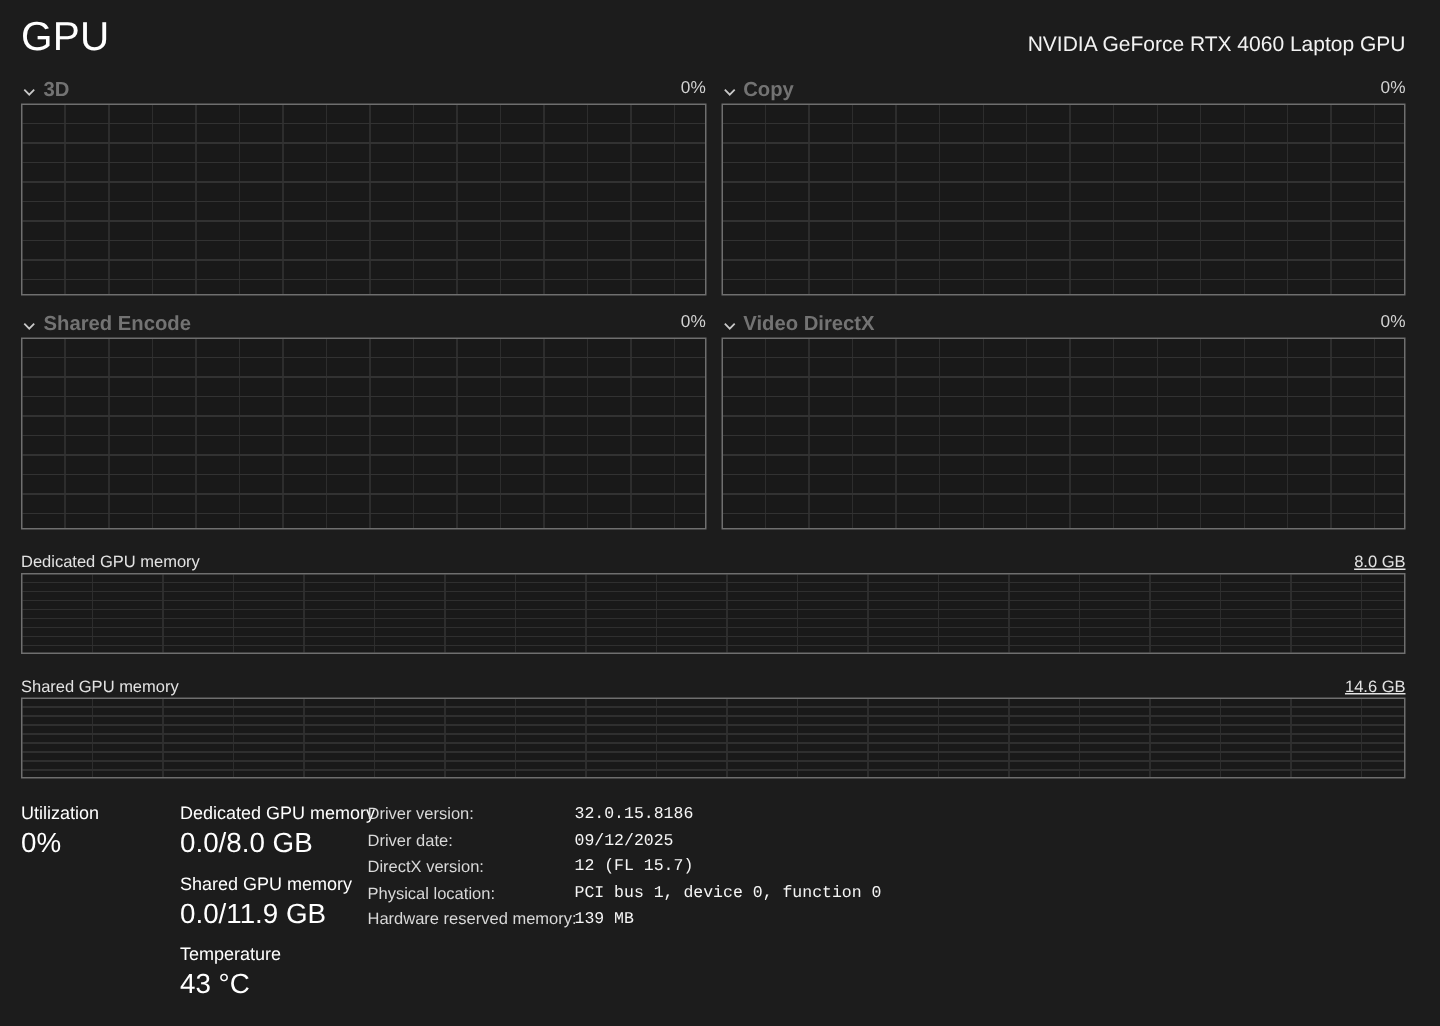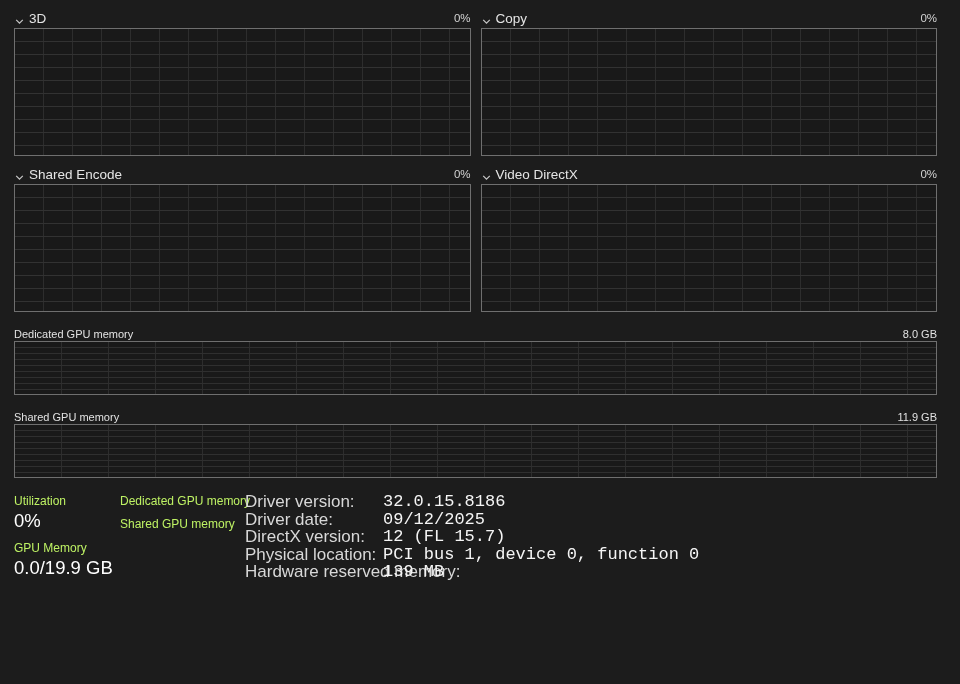--- a/index.html
+++ b/index.html
@@ -51,23 +51,24 @@
     margin-top: 8px;
     height: 20px;
   }
   .chevron {
     width: 11px; height: 11px;
     display: inline-block;
     flex: 0 0 auto;
   }
   .chart-label {
     font-size: 13.5px;
-    color: #e5e5e5;
+    color: #737373;
     margin-left: 4px;
     white-space: nowrap;
+    font-weight: bold;
   }
   .chart-percent {
     margin-left: auto;
     font-size: 11.5px;
     color: #d2d2d2;
   }
 
   .chart-canvas {
     border: 1px solid #6f6f6f;
     background-color: #191919;
@@ -81,68 +82,72 @@
 
   
   .mem-header {
     display: flex;
     align-items: center;
     margin-top: 14px;
     height: 15px;
     font-size: 11px;
     color: #e2e2e2;
   }
-  .mem-value { margin-left: auto; }
+  .mem-value { margin-left: auto; text-decoration: underline; }
   .chart-canvas--mem {
     height: 54px;
     background-image:
       repeating-linear-gradient(to bottom,
         transparent 0, transparent 5px, #2f2f2f 5px, #2f2f2f 6px),
       repeating-linear-gradient(to right,
         transparent 0, transparent 46px, #2d2d2d 46px, #2d2d2d 47px);
   }
 
   
   .stats { display: flex; margin-top: 16px; }
   .stats-col1 { width: 106px; flex: 0 0 auto; }
   .stats-col2 { width: 125px; flex: 0 0 auto; }
   .stat { margin-bottom: 8px; }
   .stat-label {
     font-size: 12px;
-    color: #bef264;
+    color: #ffffff;
     line-height: 15px;
     white-space: nowrap;
   }
   .stat-value {
     font-size: 18.5px;
     color: #ffffff;
     line-height: 24px;
     white-space: nowrap;
   }
 
   .details {
     display: grid;
     grid-template-columns: 128px auto;
     column-gap: 10px;
     row-gap: 5.5px;
     align-content: start;
-    font-size: 17px;
+    font-size: 11px;
     line-height: 12px;
     color: #e6e6e6;
     padding-top: 2px;
   }
   .detail-label { white-space: nowrap; color: #d8d8d8; }
   .detail-value { white-space: nowrap; color: #f5f5f5; font-family: Liberation Mono, monospace; }
 </style>
 </head>
 <body>
 
 <div class="page">
   <div class="content">
 
+    <div class="title-row">
+      <div class="page-title">GPU</div>
+      <div class="gpu-name">NVIDIA GeForce RTX 4060 Laptop GPU</div>
+    </div>
 
     <div class="engine-row">
       <div class="engine-col">
         <div class="chart-header">
           <span class="chevron">
             <svg width="11" height="11" viewBox="0 0 11 11">
                 <path d="M2.2 3.8 L5.5 7.1 L8.8 3.8" fill="none" stroke="#c8c8c8" stroke-width="1.2"></path>
               </svg>
           </span>
           <span class="chart-label">3D</span>
@@ -195,44 +200,46 @@
       <div class="mem-header">
         <span>Dedicated GPU memory</span>
         <span class="mem-value">8.0 GB</span>
       </div>
       <div class="chart-canvas chart-canvas--mem"></div>
     </div>
 
     <div>
       <div class="mem-header">
         <span>Shared GPU memory</span>
-        <span class="mem-value">11.9 GB</span>
+        <span class="mem-value">14.6 GB</span>
       </div>
       <div class="chart-canvas chart-canvas--mem"></div>
     </div>
 
     <div class="stats">
 
       <div class="stats-col1">
         <div class="stat">
           <div class="stat-label">Utilization</div>
           <div class="stat-value">0%</div>
         </div>
-        <div class="stat">
-          <div class="stat-label">GPU Memory</div>
-          <div class="stat-value">0.0/19.9 GB</div>
-        </div>
       </div>
 
       <div class="stats-col2">
         <div class="stat">
           <div class="stat-label">Dedicated GPU memory</div>
+          <div class="stat-value">0.0/8.0 GB</div>
         </div>
         <div class="stat">
           <div class="stat-label">Shared GPU memory</div>
+          <div class="stat-value">0.0/11.9 GB</div>
+        </div>
+        <div class="stat">
+          <div class="stat-label">Temperature</div>
+          <div class="stat-value">43 °C</div>
         </div>
       </div>
 
       <div class="details">
         <span class="detail-label">Driver version:</span>
         <span class="detail-value">32.0.15.8186</span>
 
         <span class="detail-label">Driver date:</span>
         <span class="detail-value">09/12/2025</span>
 

